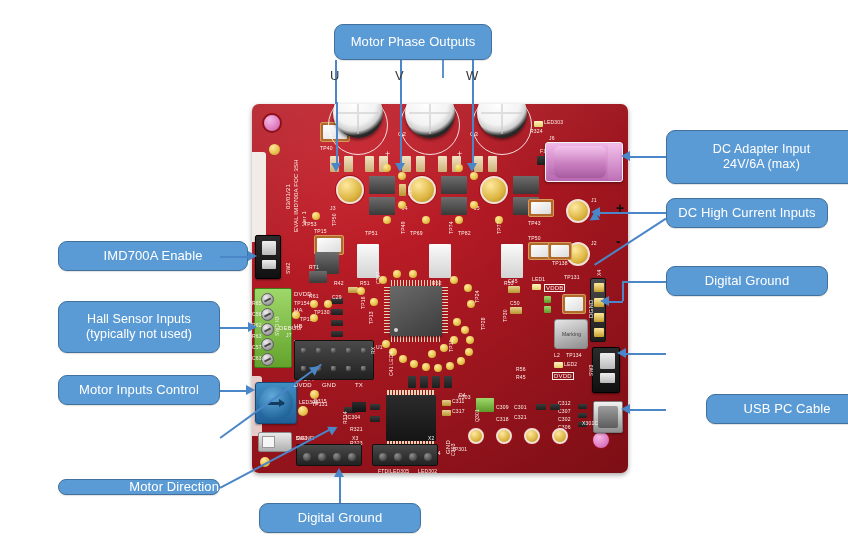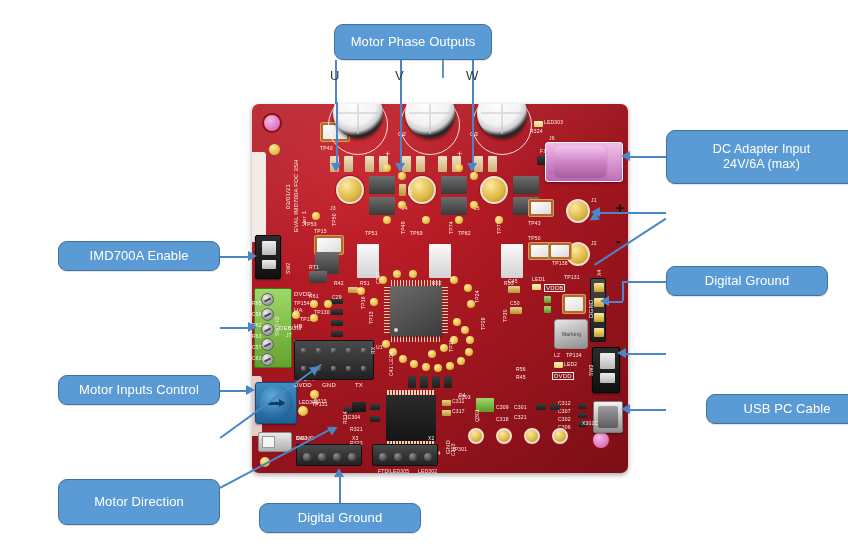--- a/index.html
+++ b/index.html
@@ -545,20 +545,23 @@
   <div class="phaselabel" style="left:395px;top:68px;">V</div>
   <div class="phaselabel" style="left:466px;top:68px;">W</div>
 
   <div class="callout two" style="left:666px;top:130px;width:191px;height:54px;flex-direction:column;">
     <span>DC Adapter Input</span>
     <span>24V/6A (max)</span>
   </div>
   <div class="ln lnh" style="left:630px;top:156px;width:36px;"></div>
   <div class="arrow ar-left" style="left:621px;top:151px;"></div>
 
+  <div class="callout" style="left:666px;top:198px;width:162px;height:30px;">
+    <span>DC High Current Inputs</span>
+  </div>
 
   <div class="ln lnh" style="left:600px;top:212px;width:66px;"></div>
   <div class="arrow ar-left" style="left:591px;top:207px;"></div>
 
   <div class="diag" style="left:666px;top:218px;width:85px;transform:rotate(147deg);"></div>
   <div class="arrow ar-left" style="left:589px;top:213px;transform:rotate(-32deg);"></div>
 
   <div class="pmlabel" style="left:616px;top:200px;">+</div>
   <div class="pmlabel" style="left:616px;top:233px;">-</div>
 
@@ -572,39 +575,43 @@
 
   <div class="ln lnh" style="left:626px;top:353px;width:40px;"></div>
   <div class="arrow ar-left" style="left:617px;top:348px;"></div>
 
   <div class="callout" style="left:706px;top:394px;width:162px;height:30px;">
     <span>USB PC Cable</span>
   </div>
   <div class="ln lnh" style="left:630px;top:409px;width:36px;"></div>
   <div class="arrow ar-left" style="left:621px;top:404px;"></div>
 
-  <div class="callout" style="left:58px;top:241px;width:162px;height:30px;">
+  <div class="callout" style="left:58px;top:241px;width:190px;height:30px;">
     <span>IMD700A Enable</span>
   </div>
   <div class="ln lnh" style="left:220px;top:256px;width:28px;"></div>
   <div class="arrow ar-right" style="left:248px;top:251px;"></div>
 
+  <div class="callout two" style="left:58px;top:301px;width:162px;height:52px;flex-direction:column;">
+    <span>Hall Sensor Inputs</span>
+    <span>(typically not used)</span>
+  </div>
   <div class="ln lnh" style="left:220px;top:327px;width:28px;"></div>
   <div class="arrow ar-right" style="left:248px;top:322px;"></div>
 
   <div class="callout" style="left:58px;top:375px;width:162px;height:30px;">
     <span>Motor Inputs Control</span>
   </div>
   <div class="ln lnh" style="left:220px;top:390px;width:26px;"></div>
   <div class="arrow ar-right" style="left:246px;top:385px;"></div>
 
   <div class="diag" style="left:220px;top:437px;width:125px;transform:rotate(-36deg);"></div>
   <div class="arrow ar-right" style="left:311px;top:364px;transform:rotate(-36deg);"></div>
 
-  <div class="callout" style="left:58px;top:479px;width:162px;height:46px;">
+  <div class="callout" style="left:58px;top:479px;width:162px;height:16px;justify-content:flex-end;">
     <span>Motor Direction</span>
   </div>
   <div class="diag" style="left:220px;top:487px;width:128px;transform:rotate(-28deg);"></div>
   <div class="arrow ar-right" style="left:329px;top:424px;transform:rotate(-28deg);"></div>
 
   <div class="callout" style="left:259px;top:503px;width:162px;height:30px;">
     <span>Digital Ground</span>
   </div>
   <div class="ln lnv" style="left:339px;top:477px;height:26px;"></div>
   <div class="arrow ar-up" style="left:334px;top:468px;"></div>

